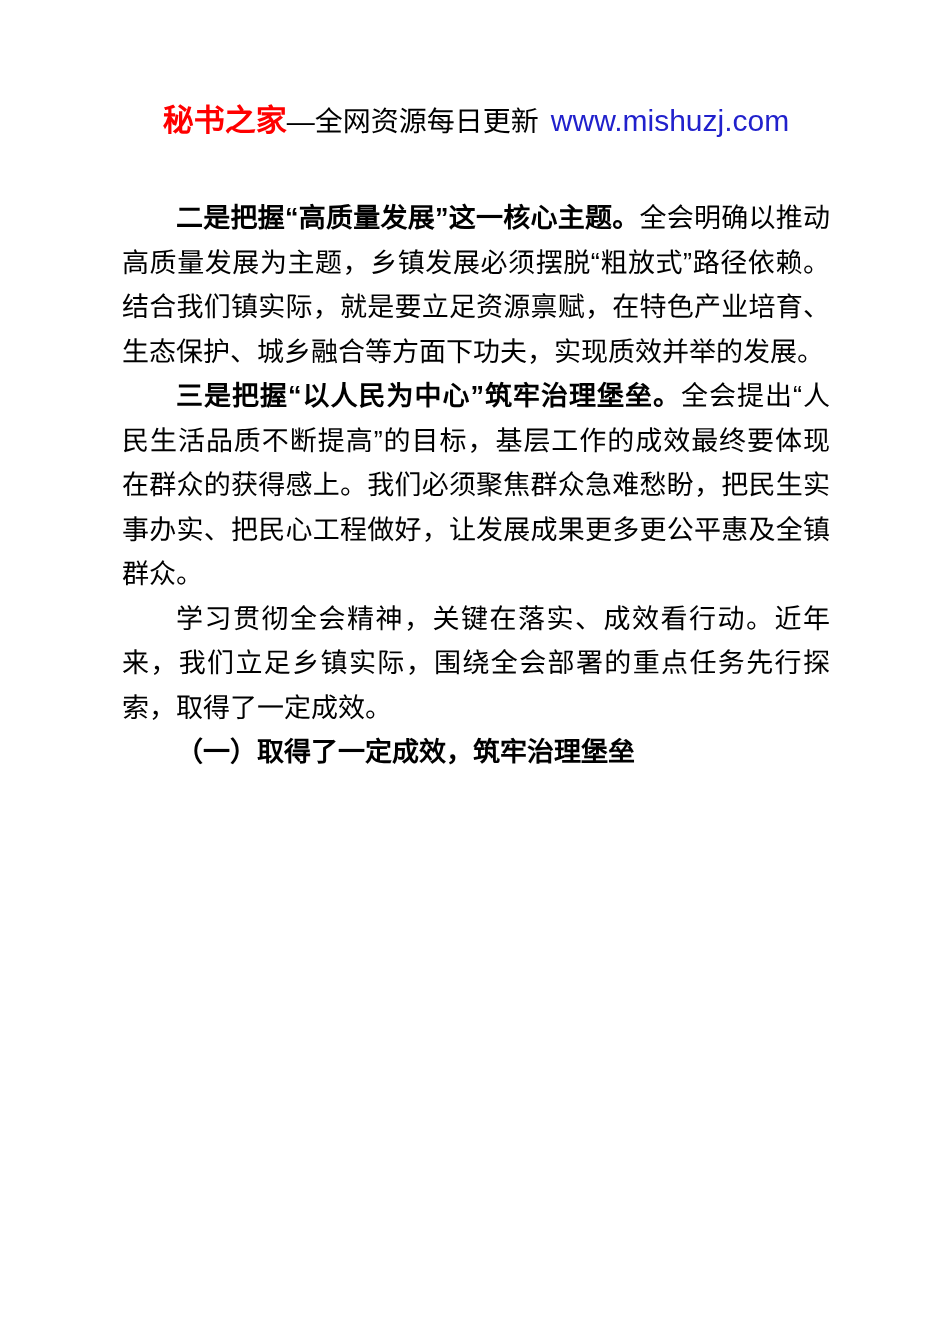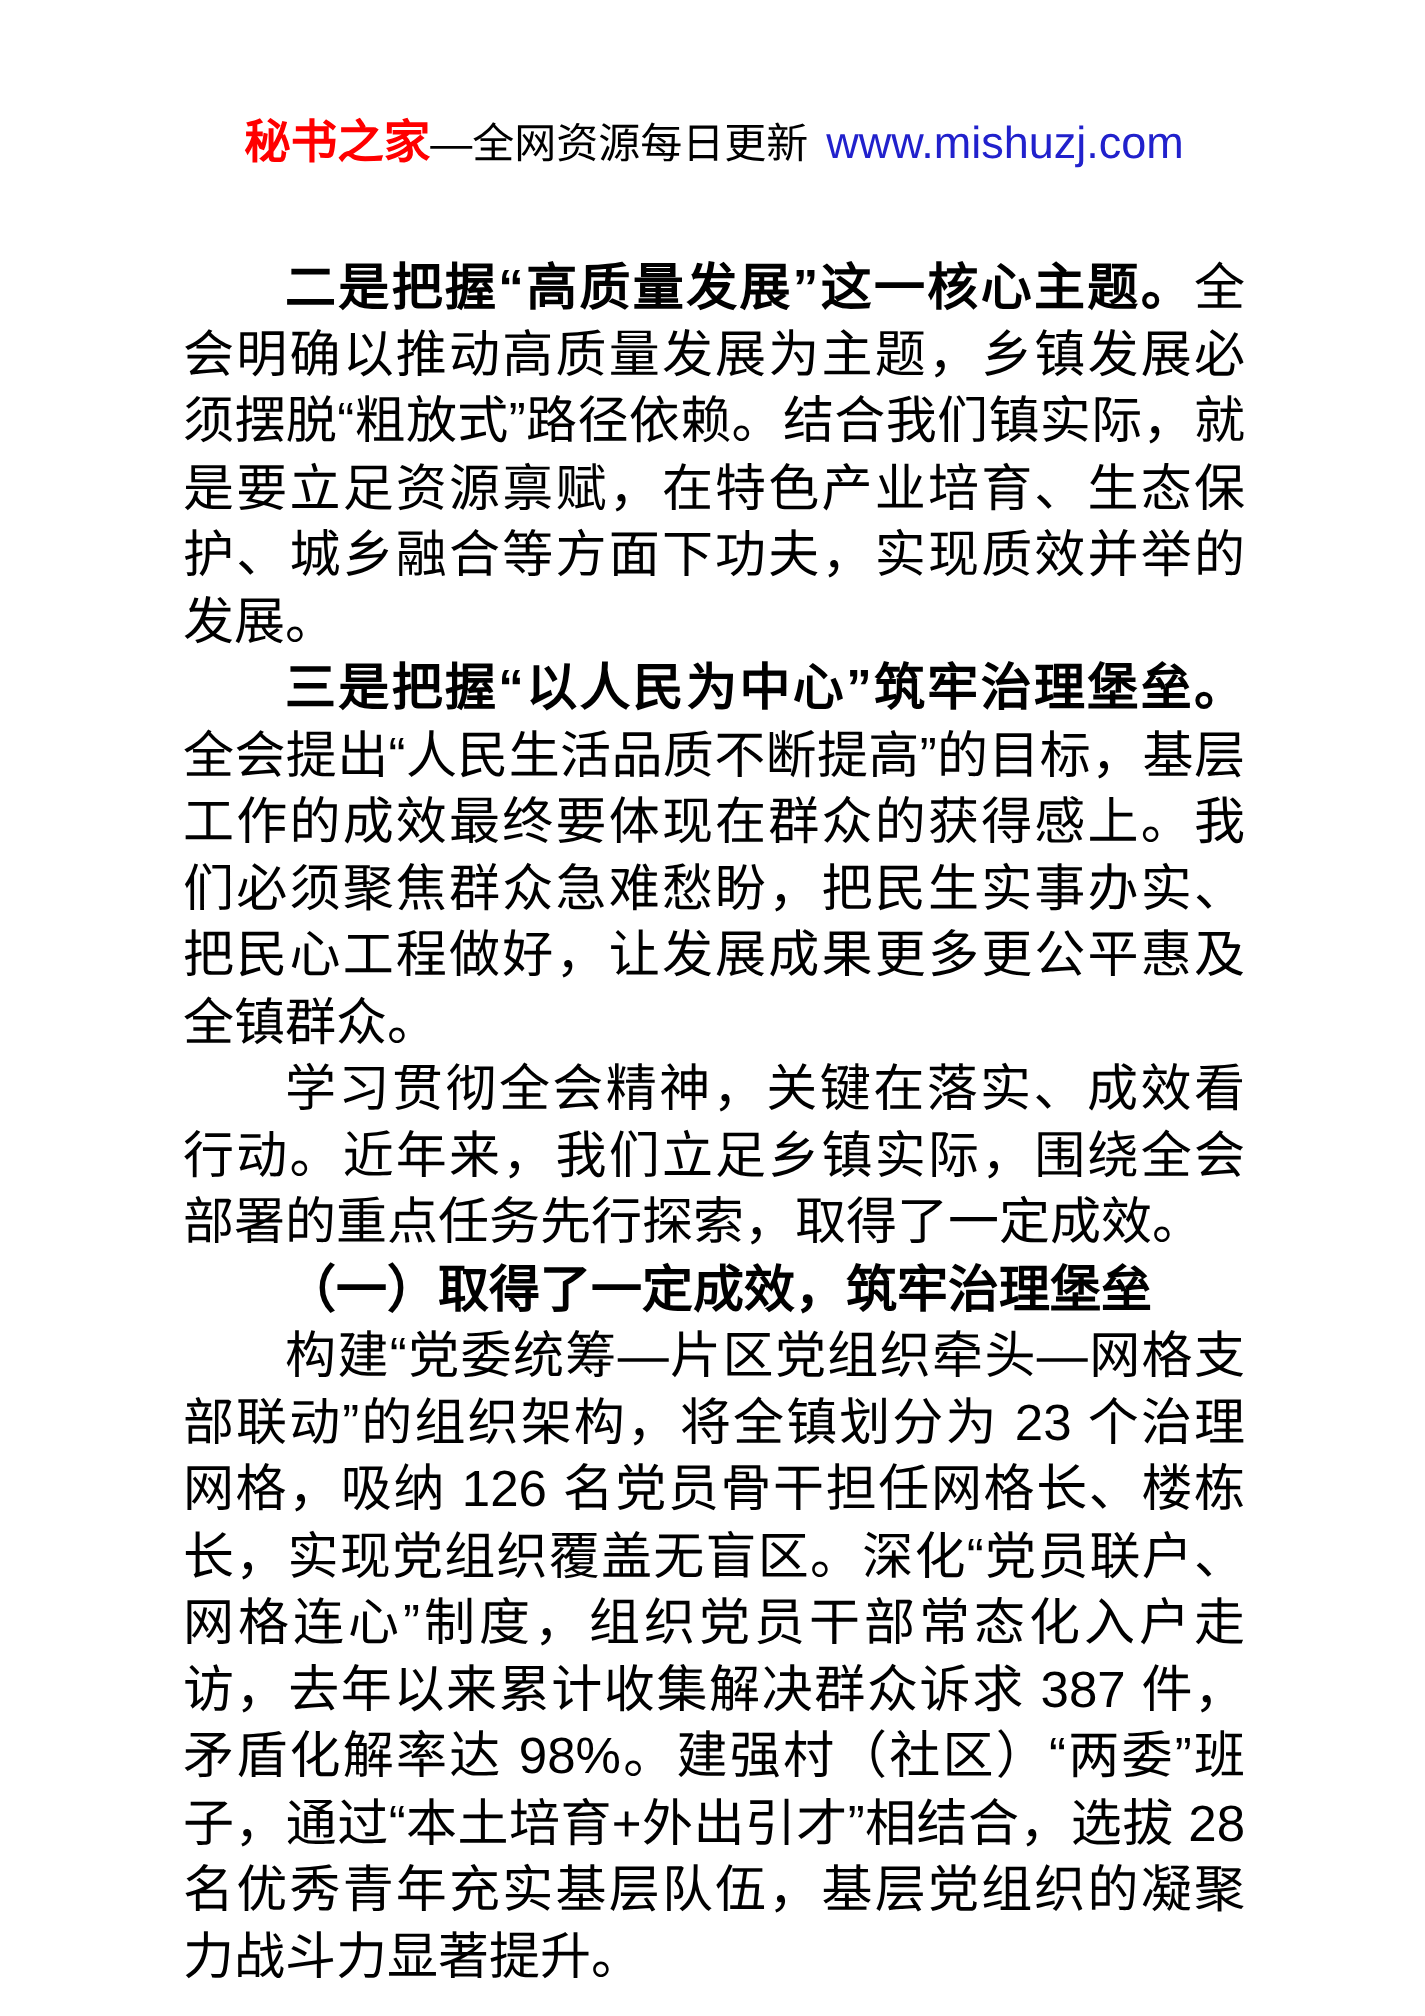--- a/index.html
+++ b/index.html
@@ -3,21 +3,21 @@
 <meta charset="utf-8">
 <style>
   html, body { margin: 0; padding: 0; background: #ffffff; }
   .page {
     position: relative;
     width: 950px;
     height: 1344px;
     margin: 0 auto;
     background: #ffffff;
     box-sizing: border-box;
-    padding: 78px 120px 0 122px;
+    padding: 104px 120px 0 122px;
     font-family: "Liberation Sans", sans-serif;
     color: #000000;
     overflow: hidden;
   }
   .site-header {
     text-align: center;
     white-space: nowrap;
     font-size: 28px;
     line-height: 34px;
     margin-bottom: 57px;
@@ -32,21 +32,21 @@
     font-size: 28px;
   }
   .site-url {
     color: #2121cc;
     font-size: 30px;
     margin-left: 12px;
   }
   .content { width: 708px; }
   .para {
     margin: 0;
-    font-size: 34px;
+    font-size: 27px;
     line-height: 44.5px;
     text-align: justify;
     text-justify: inter-character;
     text-indent: 2em;
     color: #000000;
     word-break: break-all;
   }
   .lead { font-weight: 700; }
 </style>
 </head>
@@ -62,18 +62,17 @@
 
     <p class="para"><span class="lead">二是把握“高质量发展”这一核心主题。</span><span>全会明确以推动高质量发展为主题，乡镇发展必须摆脱“粗放式”路径依赖。结合我们镇实际，就是要立足资源禀赋，在特色产业培育、生态保护、城乡融合等方面下功夫，实现质效并举的发展。</span></p>
 
     <p class="para"><span class="lead">三是把握“以人民为中心”筑牢治理堡垒。</span><span>全会提出“人民生活品质不断提高”的目标，基层工作的成效最终要体现在群众的获得感上。我们必须聚焦群众急难愁盼，把民生实事办实、把民心工程做好，让发展成果更多更公平惠及全镇群众。</span></p>
 
 
     <p class="para"><span>学习贯彻全会精神，关键在落实、成效看行动。近年来，我们立足乡镇实际，围绕全会部署的重点任务先行探索，取得了一定成效。</span></p>
 
     <p class="para"><span class="lead">（一）取得了一定成效，筑牢治理堡垒</span></p>
 
-    <p class="para"><span>构建“党委统筹—片区党组织牵头—网格支部联动”的组织架构，将全镇划分为 23 个治理网格，吸纳 126 名党员骨干担任网格长、楼栋长，实现党组织覆盖无盲区。深化“党员联户、网格连心”制度，组织党员干部常态化入户走访，去年以来累计收集解决群众诉求 387 件，矛盾化解率达 98%。建强村（社区）“两委”班子，通过“本土培育+外出引才”相结合，选拔 28 名优秀青年充实基层队伍，基层党组织的凝聚力战斗力显著提升。</span></p>
 
 
   </div>
 
 </div>
 
 </body></html>

